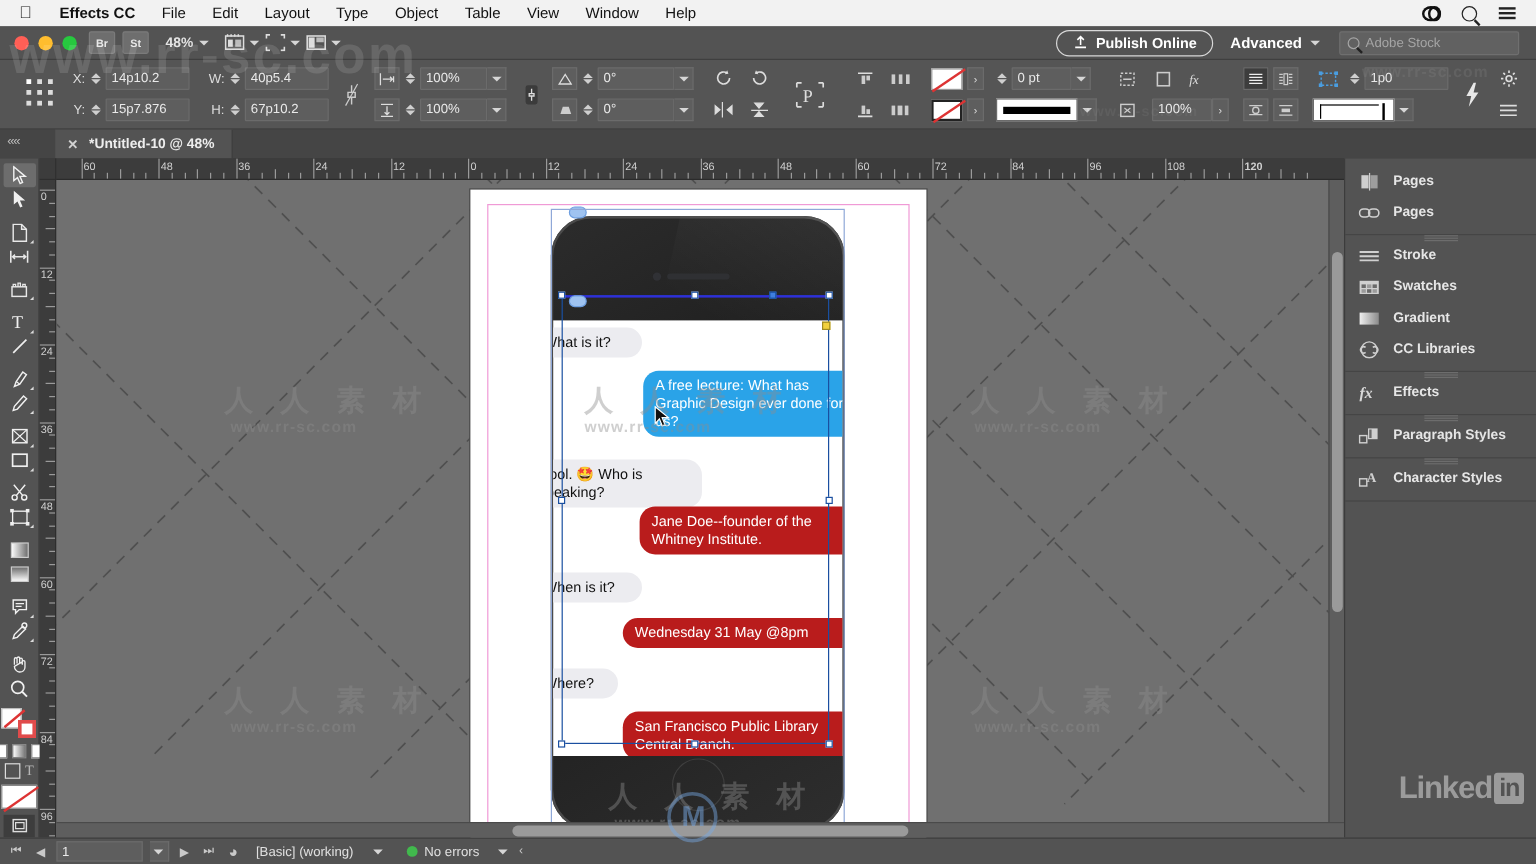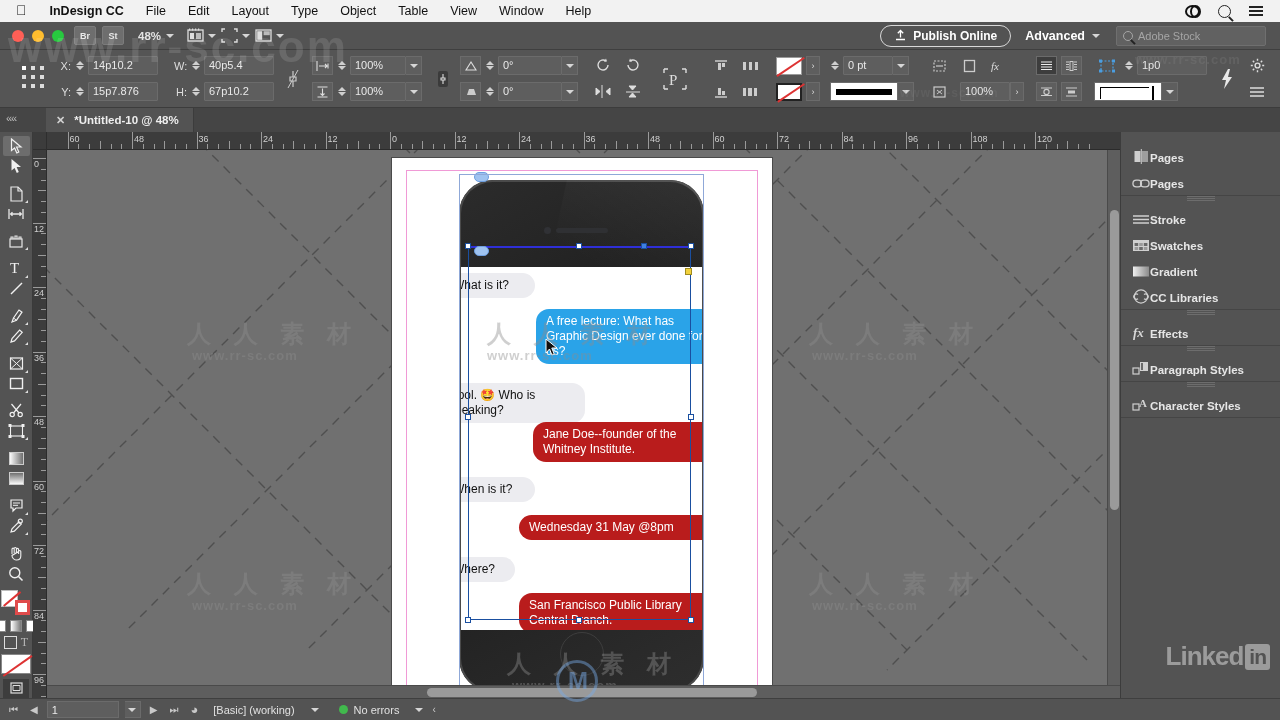--- a/index.html
+++ b/index.html
@@ -210,21 +210,21 @@
   .guides { position:absolute; inset:0; pointer-events:none; }
 
   
   .dock {
     position:absolute; right:0; top:132px; width:160px; height:566px;
     background:#535353; border-left:1px solid #3c3c3c; padding-top:2px;
   }
   .dock-group { border-bottom:1px solid #454545; padding:4px 0 5px 0; position:relative; }
   .grip { position:absolute; left:50%; transform:translateX(-50%); top:-1px; width:28px; height:5px; }
   .grip i { display:block; height:1px; background:#6d6d6d; margin:1px 0; }
-  .dockitem { height:26px; display:flex; align-items:flex-end; padding-left:11px; color:#e6e6e6; font-size:11.5px; font-weight:bold; }
+  .dockitem { height:26px; display:flex; align-items:center; gap:11px; padding-left:11px; color:#e6e6e6; font-size:11.5px; font-weight:bold; }
   .dockicon { width:18px; display:flex; align-items:center; justify-content:center; }
 
   
   .statusbar {
     position:absolute; left:0; bottom:0; width:1280px; height:22px;
     background:#535353; border-top:1px solid #3f3f3f; display:flex; align-items:center;
     padding-left:6px; gap:6px; color:#e0e0e0; font-size:11px;
   }
   .nav-ic { color:#c9c9c9; font-size:10px; padding:0 3px; }
   .pagefield { width:72px;height:17px;background:#5e5e5e;border:1px solid #6b6b6b;color:#eaeaea;
@@ -258,21 +258,21 @@
              border:3px solid rgba(120,170,230,.45); }
   .wm-logo:after{content:"M";position:absolute;left:9px;top:4px;font-size:24px;font-weight:bold;color:rgba(120,170,230,.5);}
 </style>
 </head>
 <body>
 
 <div id="app">
 
   <div class="menubar">
     <div class="apple"></div>
-    <div class="appname">InDesign CC</div>
+    <div class="appname">Effects CC</div>
     <div class="mitem">File</div>
     <div class="mitem">Edit</div>
     <div class="mitem">Layout</div>
     <div class="mitem">Type</div>
     <div class="mitem">Object</div>
     <div class="mitem">Table</div>
     <div class="mitem">View</div>
     <div class="mitem">Window</div>
     <div class="mitem">Help</div>
     <div class="spacer"></div>
@@ -967,21 +967,21 @@
       <div class="tick" style="left: 891.25px; top: 9px; width: 1px; height: 8px;"></div>
       <div class="tick" style="left: 902px; top: 12px; width: 1px; height: 5px;"></div>
       <div class="tick" style="left: 912.75px; top: 12px; width: 1px; height: 5px;"></div>
       <div class="rt rh-t" style="left: 925.5px;">108</div>
       <div class="tick" style="left: 923.5px; top: 0px; width: 1px; height: 17px;"></div>
       <div class="tick" style="left: 934.25px; top: 12px; width: 1px; height: 5px;"></div>
       <div class="tick" style="left: 945px; top: 12px; width: 1px; height: 5px;"></div>
       <div class="tick" style="left: 955.75px; top: 9px; width: 1px; height: 8px;"></div>
       <div class="tick" style="left: 966.5px; top: 12px; width: 1px; height: 5px;"></div>
       <div class="tick" style="left: 977.25px; top: 12px; width: 1px; height: 5px;"></div>
-      <div class="rt rh-t" style="left: 990px;">120</div>
+      <div class="rt rh-t" style="left: 990px; font-weight: bold;">120</div>
       <div class="tick" style="left: 988px; top: 0px; width: 1px; height: 17px;"></div>
       <div class="tick" style="left: 998.75px; top: 12px; width: 1px; height: 5px;"></div>
       <div class="tick" style="left: 1009.5px; top: 12px; width: 1px; height: 5px;"></div>
       <div class="tick" style="left: 1020.25px; top: 9px; width: 1px; height: 8px;"></div>
       <div class="tick" style="left: 1031px; top: 12px; width: 1px; height: 5px;"></div>
       <div class="tick" style="left: 1041.75px; top: 12px; width: 1px; height: 5px;"></div>
     </div>
   <div class="ruler-v" id="rv">
       <div class="rt" style="left: 1px; top: 10px; width: 10px; line-height: 8px; word-break: break-all;">0</div>
       <div class="tick" style="top: 8px; left: 0px; height: 1px; width: 13px;"></div>

